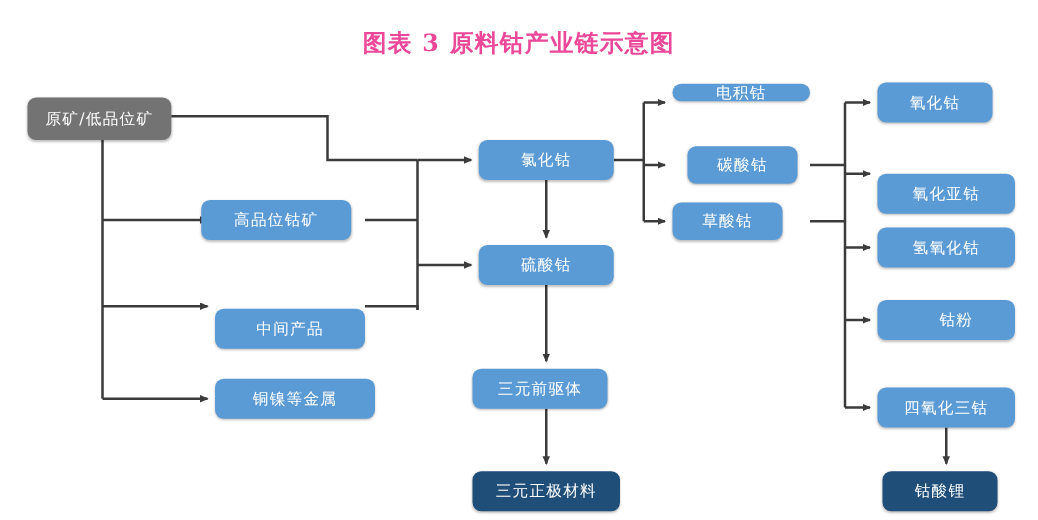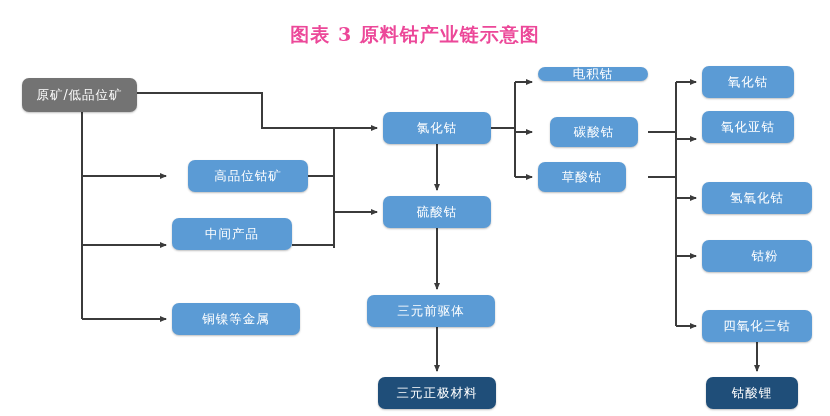--- a/index.html
+++ b/index.html
@@ -100,41 +100,41 @@
       <path d="M676,326 L696,326" marker-end="url(#arrow)"></path>
 
       <path d="M757,342 L757,371" marker-end="url(#arrow)"></path>
     </g>
   </svg>
 
   <div class="node node-gray" style="left:22px; top:78px; width:115px; height:34px;">
     <span>原矿/低品位矿</span>
   </div>
 
-  <div class="node node-blue" style="left:188px; top:160px; width:120px; height:32px;">
+  <div class="node node-blue" style="left:161px; top:160px; width:120px; height:32px;">
     <span>高品位钴矿</span>
   </div>
 
-  <div class="node node-blue" style="left:172px; top:218px; width:120px; height:32px;">
+  <div class="node node-blue" style="left:172px; top:247px; width:120px; height:32px;">
     <span>中间产品</span>
   </div>
 
   <div class="node node-blue" style="left:172px; top:303px; width:128px; height:32px;">
     <span>铜镍等金属</span>
   </div>
 
   <div class="node node-blue" style="left:383px; top:196px; width:108px; height:32px;">
     <span>硫酸钴</span>
   </div>
 
   <div class="node node-blue" style="left:383px; top:112px; width:108px; height:32px;">
     <span>氯化钴</span>
   </div>
 
-  <div class="node node-blue" style="left:367px; top:295px; width:128px; height:32px;">
+  <div class="node node-blue" style="left:378px; top:295px; width:108px; height:32px;">
     <span>三元前驱体</span>
   </div>
 
   <div class="node node-navy" style="left:378px; top:377px; width:118px; height:32px;">
     <span>三元正极材料</span>
   </div>
 
   <div class="node node-blue" style="left:538px; top:67px; width:110px; height:14px;border-radius:11px;">
     <span>电积钴</span>
   </div>
@@ -144,21 +144,21 @@
   </div>
 
   <div class="node node-blue" style="left:538px; top:162px; width:88px; height:30px;">
     <span>草酸钴</span>
   </div>
 
   <div class="node node-blue" style="left:702px; top:66px; width:92px; height:32px;">
     <span>氧化钴</span>
   </div>
 
-  <div class="node node-blue" style="left:702px; top:111px; width:92px; height:32px;">
+  <div class="node node-blue" style="left:702px; top:139px; width:110px; height:32px;">
     <span>氧化亚钴</span>
   </div>
 
   <div class="node node-blue" style="left:702px; top:182px; width:110px; height:32px;">
     <span>氢氧化钴</span>
   </div>
 
   <div class="node node-blue" style="left:702px; top:240px; width:110px; height:32px;padding-left:16px;">
     <span>钴粉</span>
   </div>

